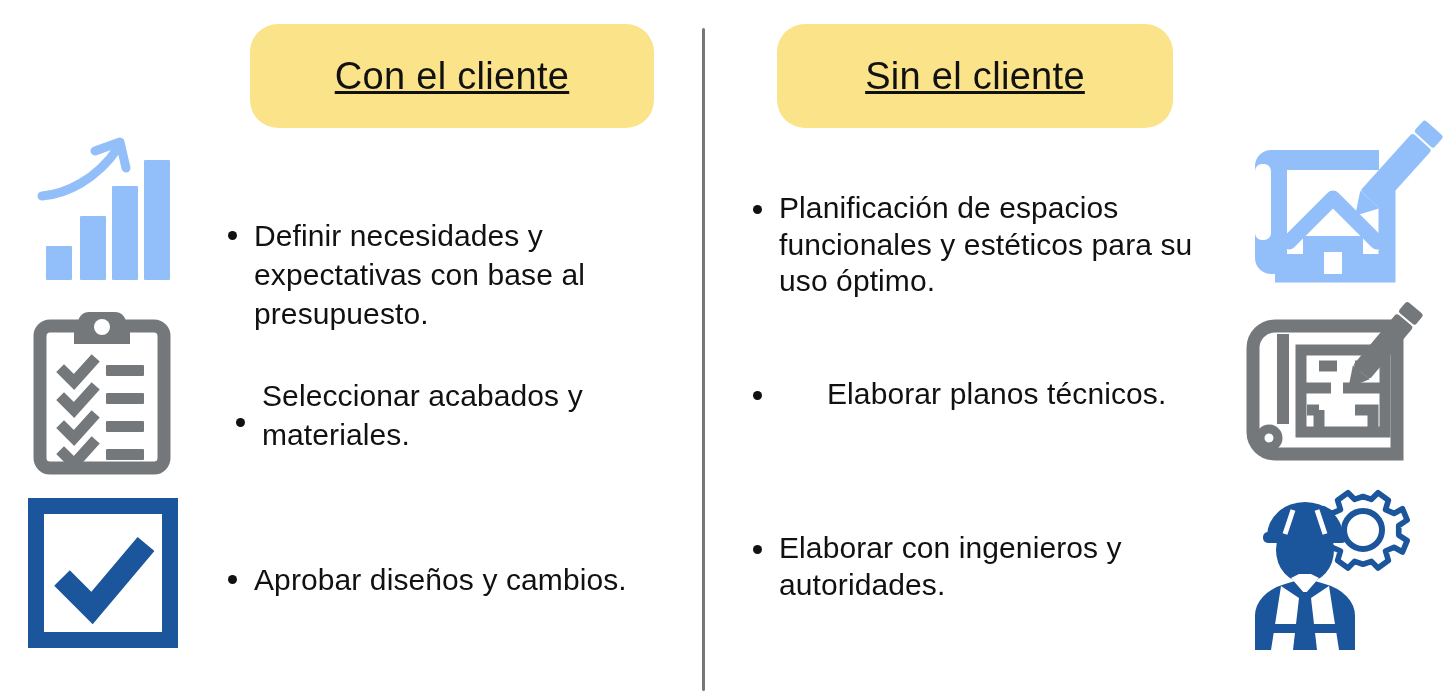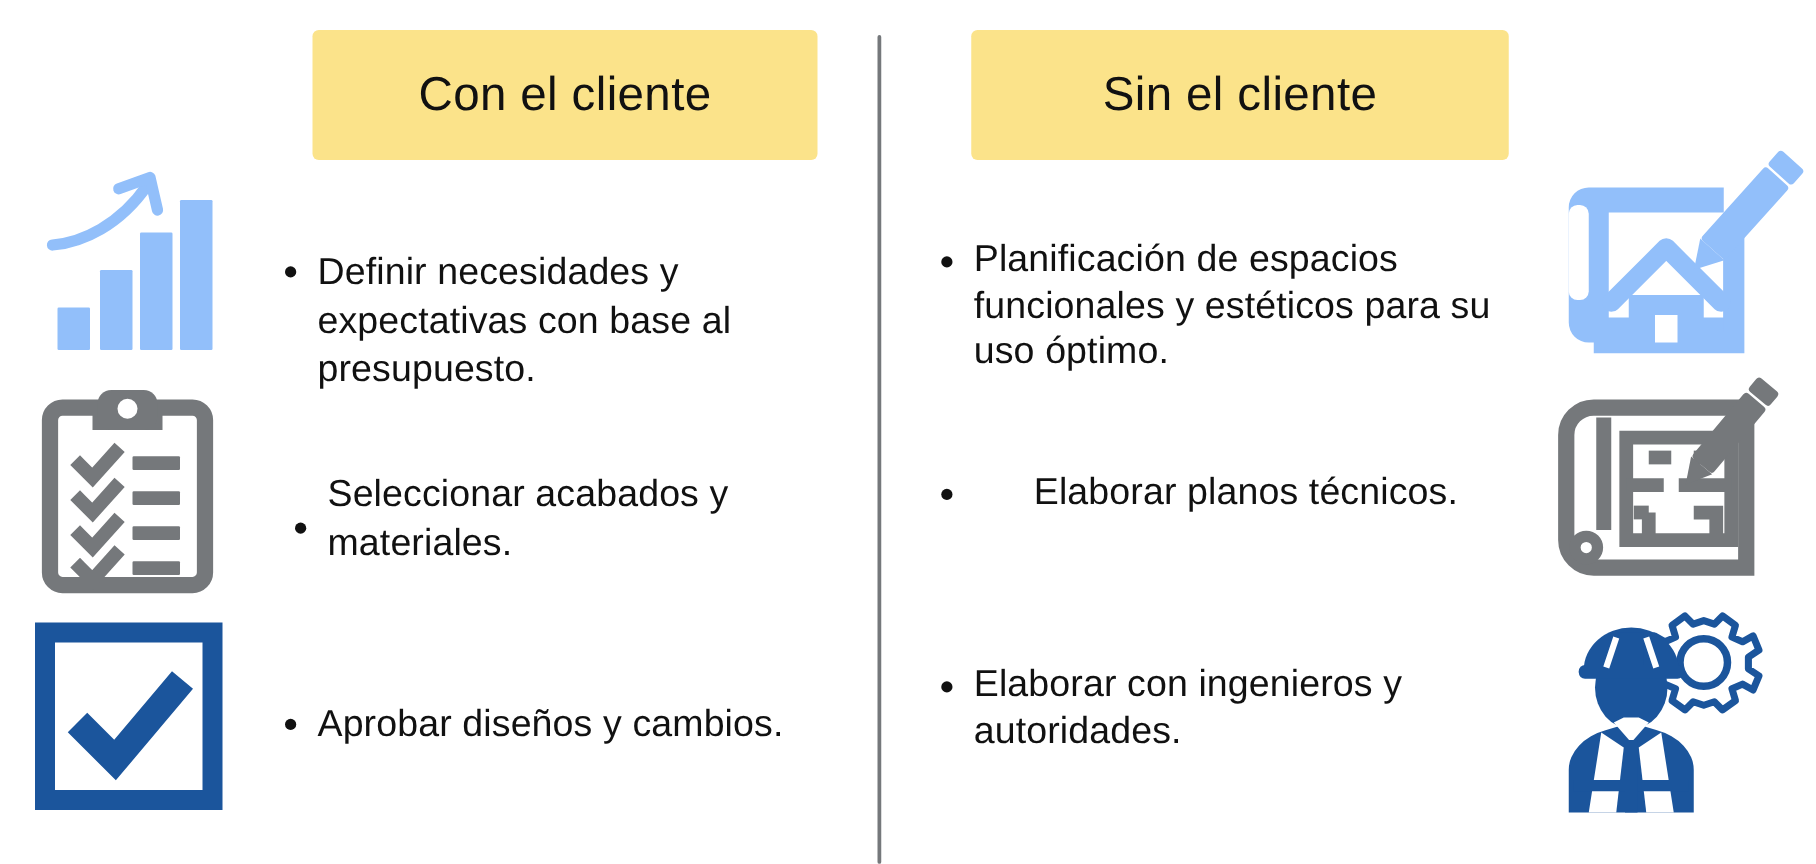--- a/index.html
+++ b/index.html
@@ -39,34 +39,35 @@
     top: 0;
     height: 691px;
   }
   .column.left  { left: 0;    width: 702px; }
   .column.right { left: 705px; width: 748px; }
 
   
   .pill {
     position: absolute;
     background: #fbe38a;
-    border-radius: 5px;
+    border-radius: 28px;
     display: flex;
     align-items: center;
     justify-content: center;
     font-size: 38px;
     font-weight: 400;
     letter-spacing: 0.3px;
     color: #111111;
     text-align: center;
     box-sizing: border-box;
     padding: 0 18px;
+    text-decoration: underline;
   }
   .pill.left-pill  { left: 250px; top: 24px; width: 404px; height: 104px; }
-  .pill.right-pill { left: 72px;  top: 24px; width: 430px; height: 104px; }
+  .pill.right-pill { left: 72px;  top: 24px; width: 396px; height: 104px; }
 
   
   .icon-slot {
     position: absolute;
     display: flex;
     align-items: center;
     justify-content: center;
   }
 
   
@@ -95,21 +96,21 @@
     margin-right: 17px;
   }
   .btext {
     font-size: 30px;
     line-height: 1.30;
     color: #111111;
     letter-spacing: 0.1px;
   }
 
   
-  .bl-1 { left: 228px; top: 198px; width: 450px; }
+  .bl-1 { left: 228px; top: 216px; width: 450px; }
   .bl-2 { left: 236px; top: 376px; width: 450px; align-items: center; }
   .bl-3 { left: 228px; top: 560px; width: 475px; }
 
   
   .br-1 { left: 48px; top: 190px; width: 440px; }
   .br-2 { left: 48px; top: 376px; width: 440px; gap: 48px; }
   .br-3 { left: 48px; top: 530px; width: 440px; }
   .br-1 .btext, .br-2 .btext, .br-3 .btext { line-height: 1.22; }
 
   svg { display: block; overflow: visible; }

